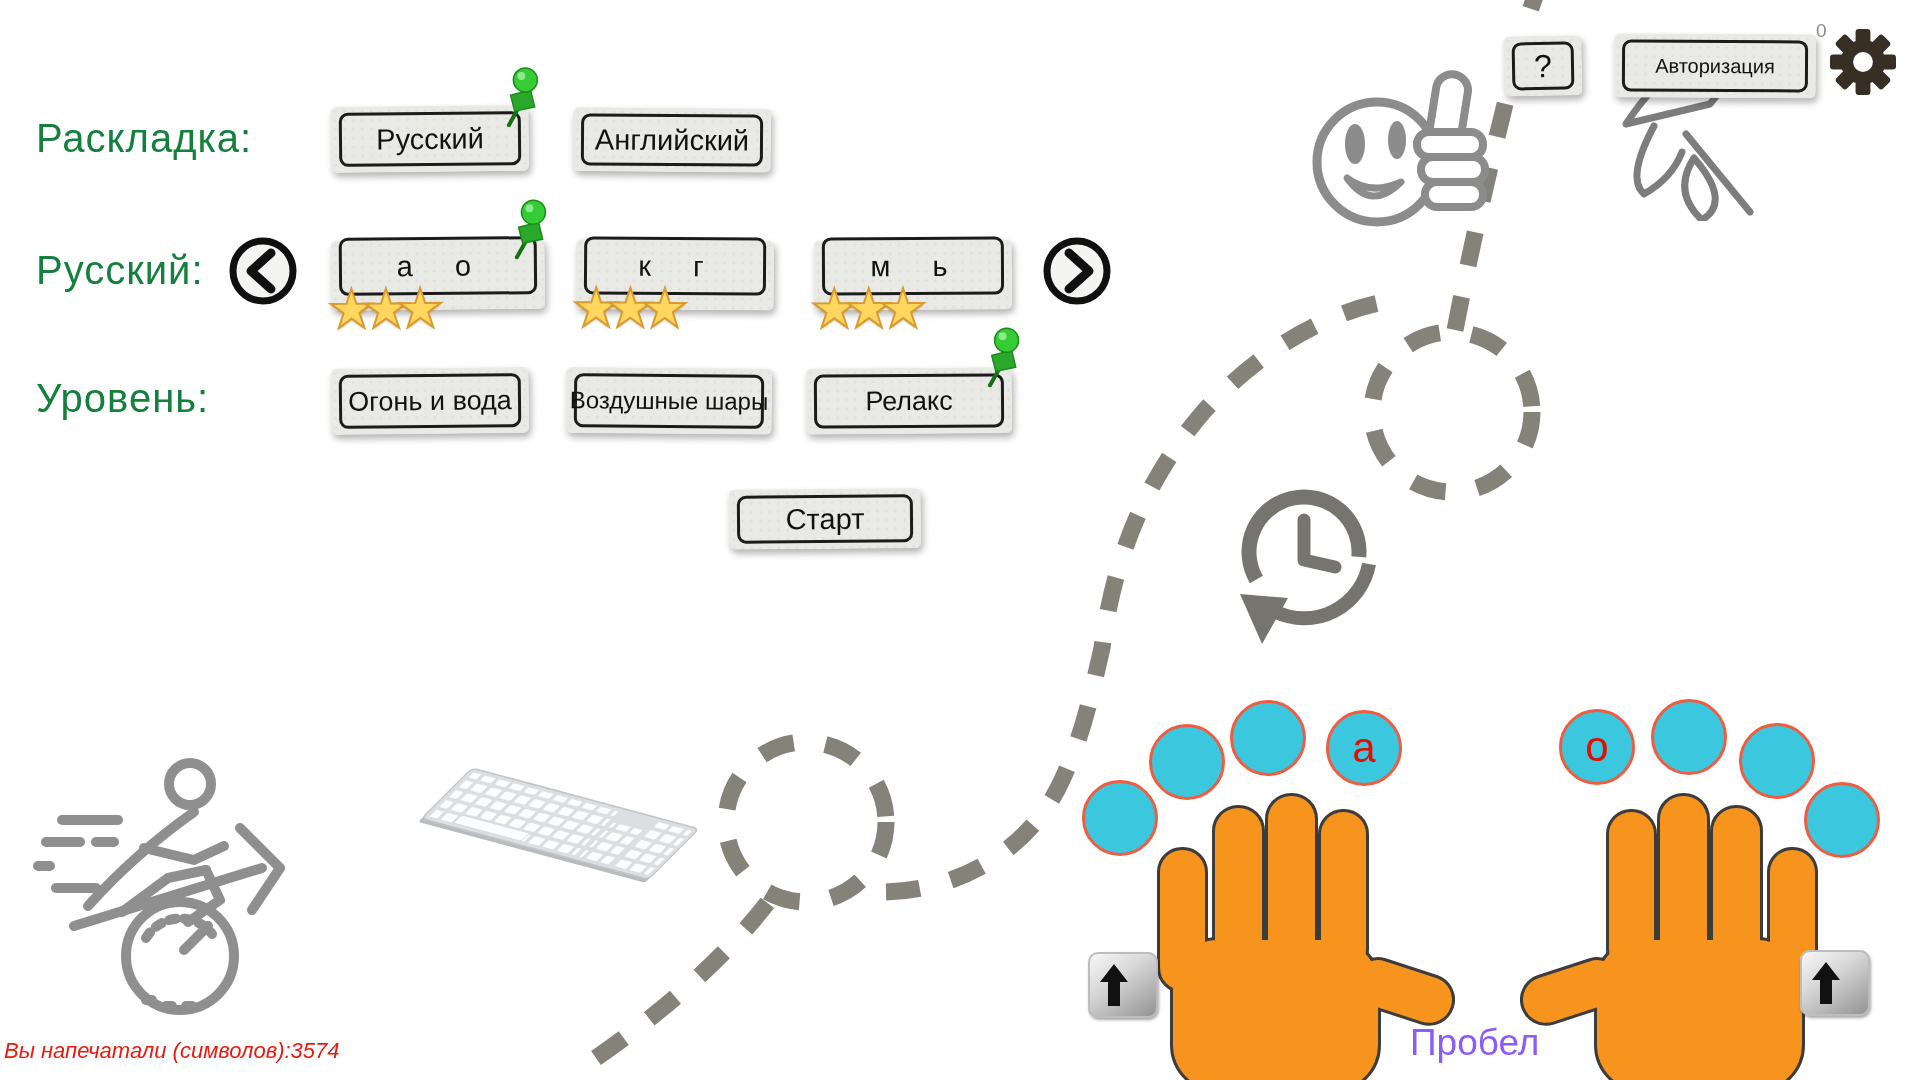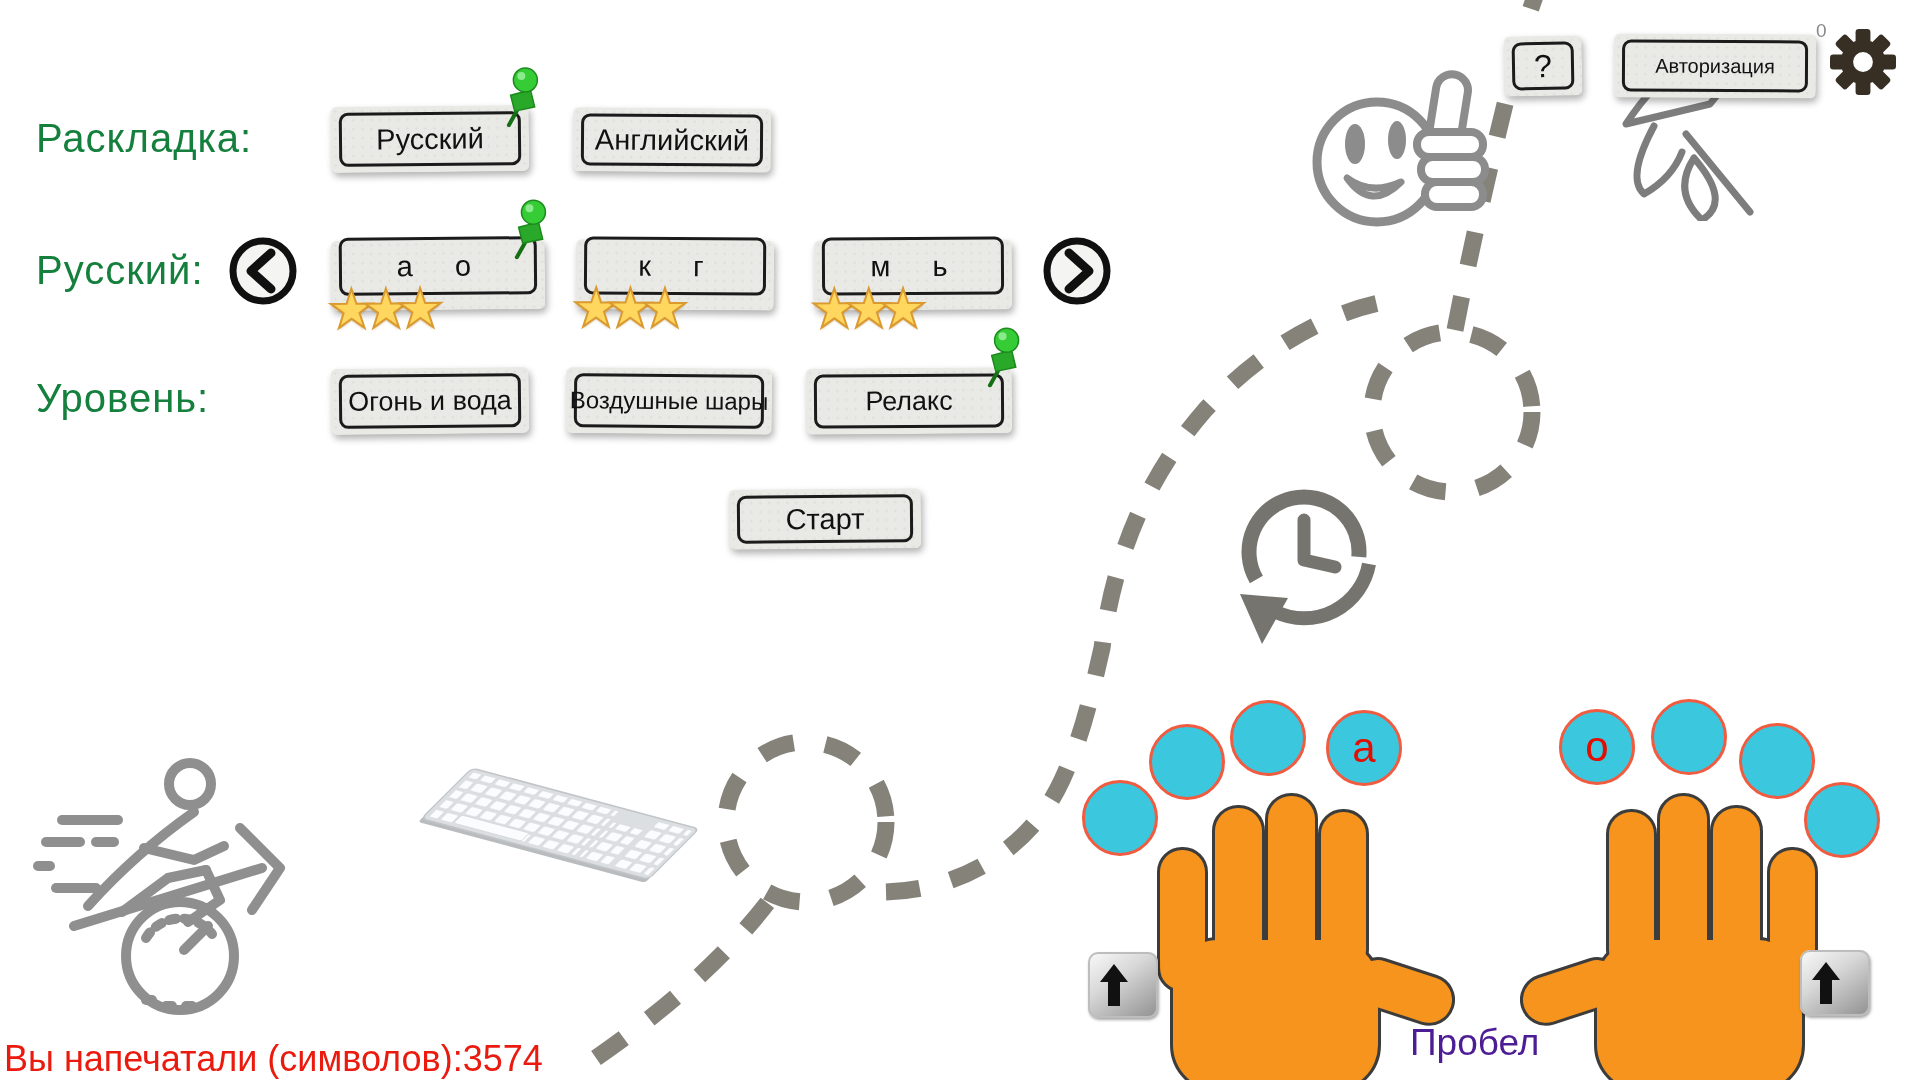--- a/index.html
+++ b/index.html
@@ -37,22 +37,22 @@
 
   
   .kcircle{position:absolute;width:76px;height:76px;border-radius:50%;
       background:#3bc8df;border:3px solid #f15b40;z-index:4;box-sizing:border-box;
       display:flex;align-items:center;justify-content:center;
       font-size:42px;color:#e30d00;line-height:1;}
   .shiftkey{position:absolute;width:70px;height:66px;border-radius:10px;z-index:4;
       background:linear-gradient(145deg,#fafafa 0%,#d8d8d8 40%,#8f8f8f 100%);
       box-shadow:inset 0 0 0 2px #bdbdbd,1px 2px 3px rgba(0,0,0,.35);
       display:flex;align-items:center;justify-content:flex-start;padding-left:10px;box-sizing:border-box;}
-  .space-label{position:absolute;font-size:37px;color:#4c1d95;z-index:5;}
-  .counter{position:absolute;left:4px;top:1038px;font-size:36px;color:#ea1a0e;z-index:9;}
+  .space-label{position:absolute;font-size:37px;color:#8b5cf6;z-index:5;}
+  .counter{position:absolute;left:4px;top:1038px;font-size:22px;color:#ea1a0e;z-index:9;font-style:italic;}
 </style>
 </head>
 <body>
 
 <div id="stage">
 
   <svg id="road" width="1920" height="1080" viewBox="0 0 1920 1080">
     <g stroke="#85827a" stroke-width="17" fill="none" stroke-dasharray="34 32" stroke-linecap="butt">
       <path d="M596,1058 C680,1000 735,945 768,902"></path>
       <circle cx="806" cy="822" r="80"></circle>

